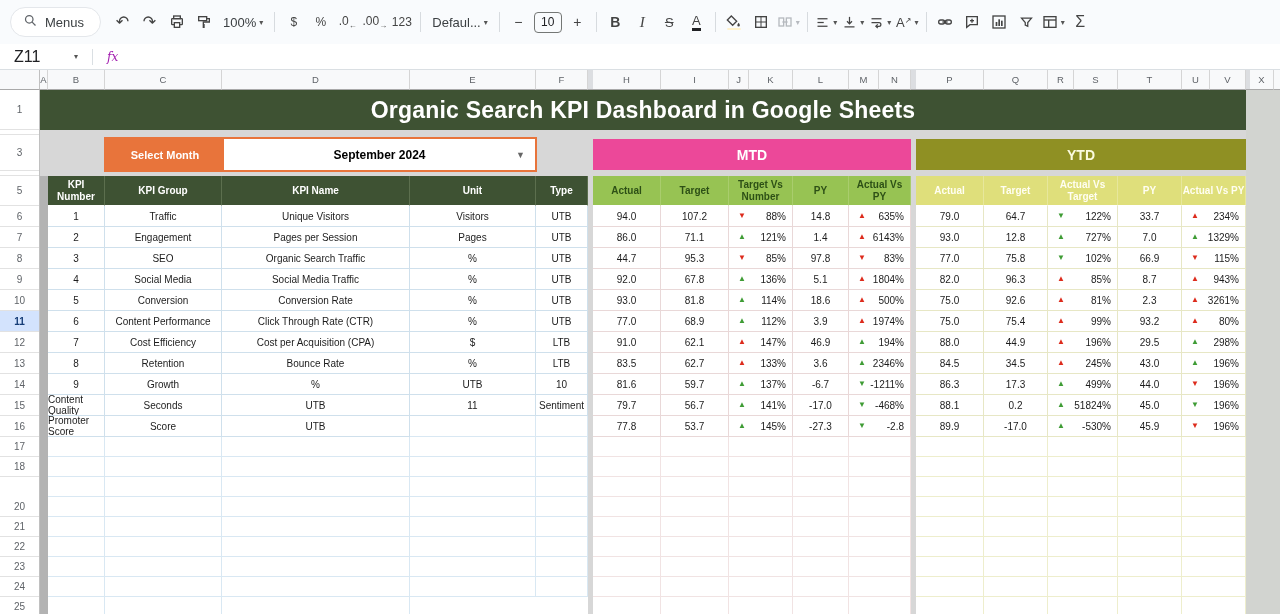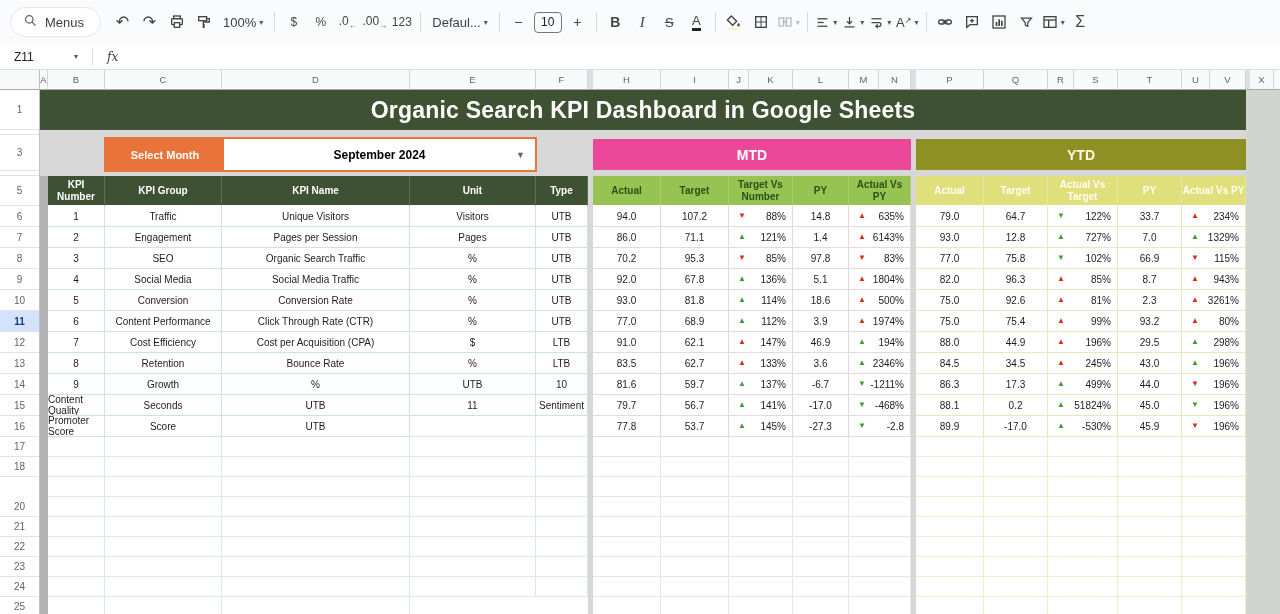--- a/index.html
+++ b/index.html
@@ -28,23 +28,23 @@
   .b-italic{font-style:italic;font-family:"Liberation Serif",serif;font-size:15px;}
   .b-strike{text-decoration:line-through;font-size:13px;}
   .b-color{font-size:13px;border-bottom:3px solid #202124;line-height:1;padding-bottom:1px;}
   .b-rot::after{content:"↗";font-size:8px;position:relative;top:-4px;}
   .greyed{color:#b6babf;}
   .g-undo::before{content:"↶";} .g-redo::before{content:"↷";}
   
   .fbar{position:absolute;left:0;top:44px;width:1280px;height:26px;background:#fff;
     border-bottom:1px solid #dadfe3;display:flex;align-items:center;}
   .namebox{width:86px;display:flex;align-items:center;justify-content:space-between;
-    padding:0 8px 0 14px;font-size:12px;color:#202124;}
+    padding:0 8px 0 14px;font-size:16px;color:#202124;}
   .fbar-div{width:1px;height:16px;background:#dadfe3;margin:0 6px;}
-  .fx{font-family:"DejaVu Serif",serif;font-style:italic;font-size:12px;color:#404040;margin-left:8px;}
+  .fx{font-family:"DejaVu Serif",serif;font-style:italic;font-size:12px;color:#a21caf;margin-left:8px;}
   
   .colstrip{position:absolute;left:0;top:70px;width:1280px;height:20px;display:flex;}
   .corner{width:40px;height:20px;background:#f8f9fa;border-right:1px solid #c0c0c0;
     border-bottom:1px solid #a9a9a9;flex:none;}
   .colcell{height:20px;background:#f8f9fa;border-right:1px solid #d5d5d5;border-bottom:1px solid #a9a9a9;
     display:flex;align-items:center;justify-content:center;font-size:9.5px;color:#5f6368;flex:none;overflow:visible;}
   .colgap{height:20px;background:#dcdee1;border-bottom:1px solid #a9a9a9;flex:none;}
   .colrest{height:20px;background:#f8f9fa;border-bottom:1px solid #a9a9a9;flex:1;}
   
   .gutter{position:absolute;left:0;top:90px;width:40px;display:flex;flex-direction:column;
@@ -515,21 +515,21 @@
     <div class="td mtd">71.1</div>
     <div class="td mtd cmp">
       <span class="arr c-green">▲</span>
       <span class="val">121%</span>
     </div>
     <div class="td mtd">1.4</div>
     <div class="td mtd cmp">
       <span class="arr c-red">▲</span>
       <span class="val">6143%</span>
     </div>
-    <div class="td mtd">70.2</div>
+    <div class="td mtd">44.7</div>
     <div class="td mtd">95.3</div>
     <div class="td mtd cmp">
       <span class="arr c-red">▼</span>
       <span class="val">85%</span>
     </div>
     <div class="td mtd">97.8</div>
     <div class="td mtd cmp">
       <span class="arr c-red">▼</span>
       <span class="val">83%</span>
     </div>

